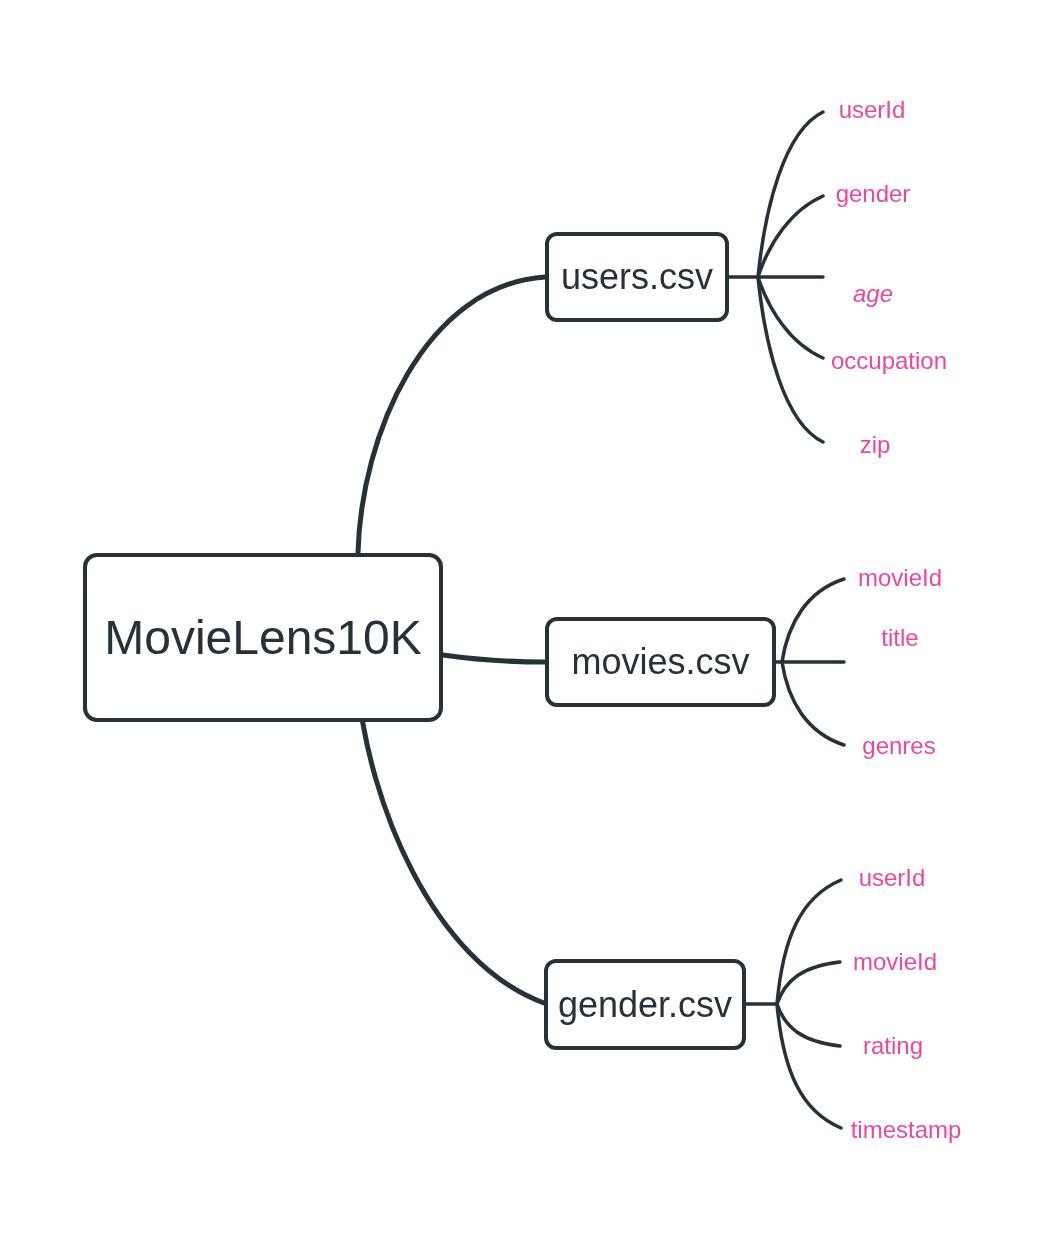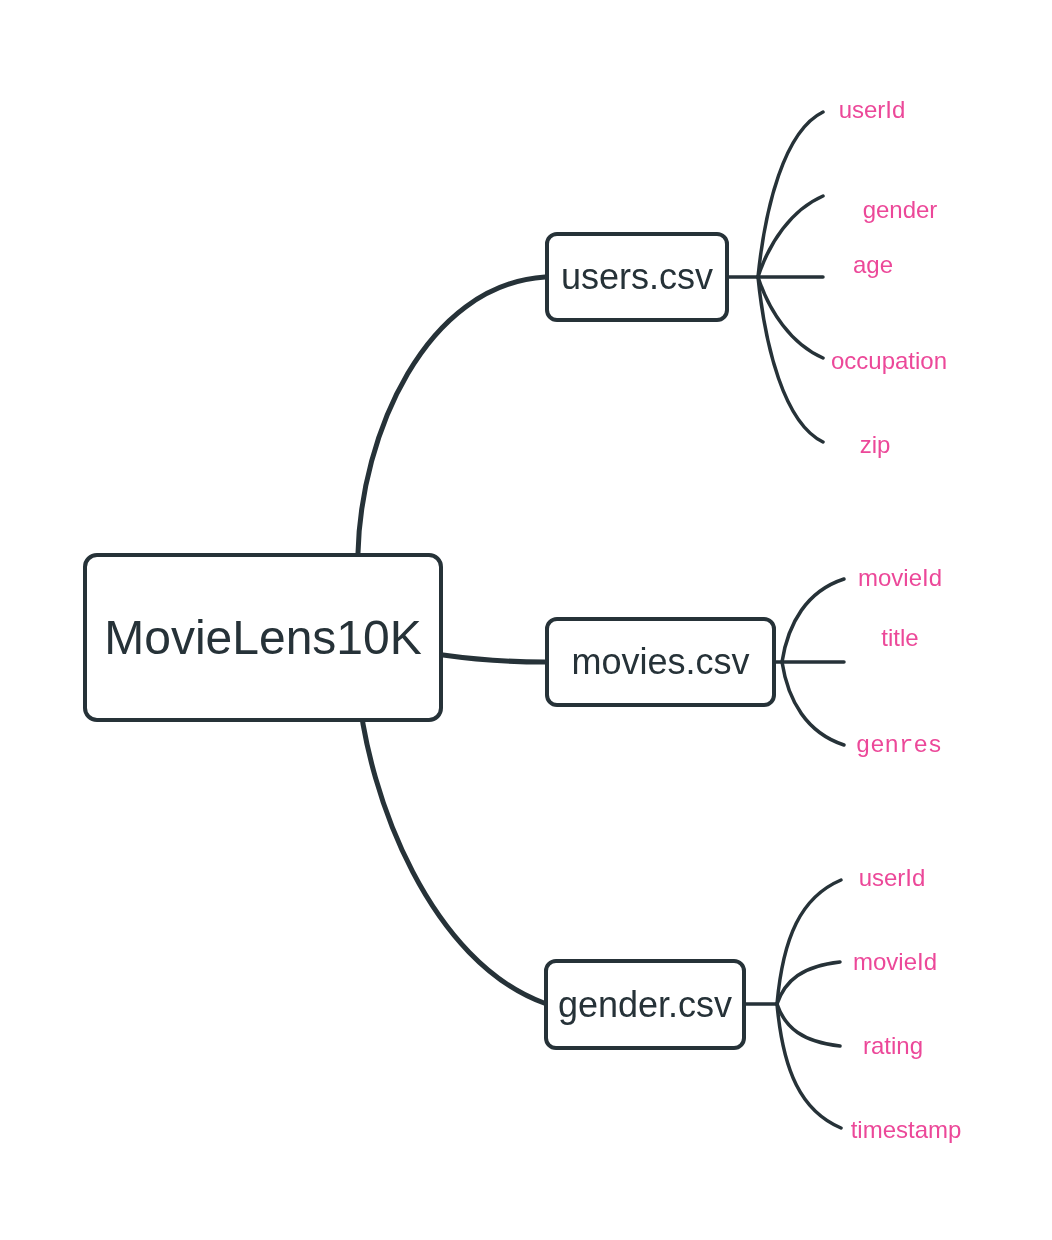--- a/index.html
+++ b/index.html
@@ -86,27 +86,27 @@
 
   <div class="node node-child node-movies">
     <span>movies.csv</span>
   </div>
 
   <div class="node node-child node-ratings">
     <span>gender.csv</span>
   </div>
 
   <div class="leaf" style="left:872px; top:110px;">userId</div>
-  <div class="leaf" style="left:873px; top:210px;margin-left:27px;">gender</div>
-  <div class="leaf" style="left:873px; top:265px;">age</div>
+  <div class="leaf" style="left:873px; top:194px;">gender</div>
+  <div class="leaf" style="left:873px; top:294px;font-style:italic;">age</div>
   <div class="leaf" style="left:889px; top:361px;text-align:center;">occupation</div>
   <div class="leaf" style="left:875px; top:445px;">zip</div>
 
   <div class="leaf" style="left:900px; top:578px;">movieId</div>
   <div class="leaf" style="left:900px; top:638px;">title</div>
-  <div class="leaf" style="left:899px; top:746px;font-family:Liberation Mono, monospace;">genres</div>
+  <div class="leaf" style="left:899px; top:746px;">genres</div>
 
   <div class="leaf" style="left:892px; top:878px;">userId</div>
   <div class="leaf" style="left:895px; top:962px;">movieId</div>
   <div class="leaf" style="left:893px; top:1046px;">rating</div>
   <div class="leaf" style="left:906px; top:1130px;">timestamp</div>
 
 </div>
 
 </body></html>

